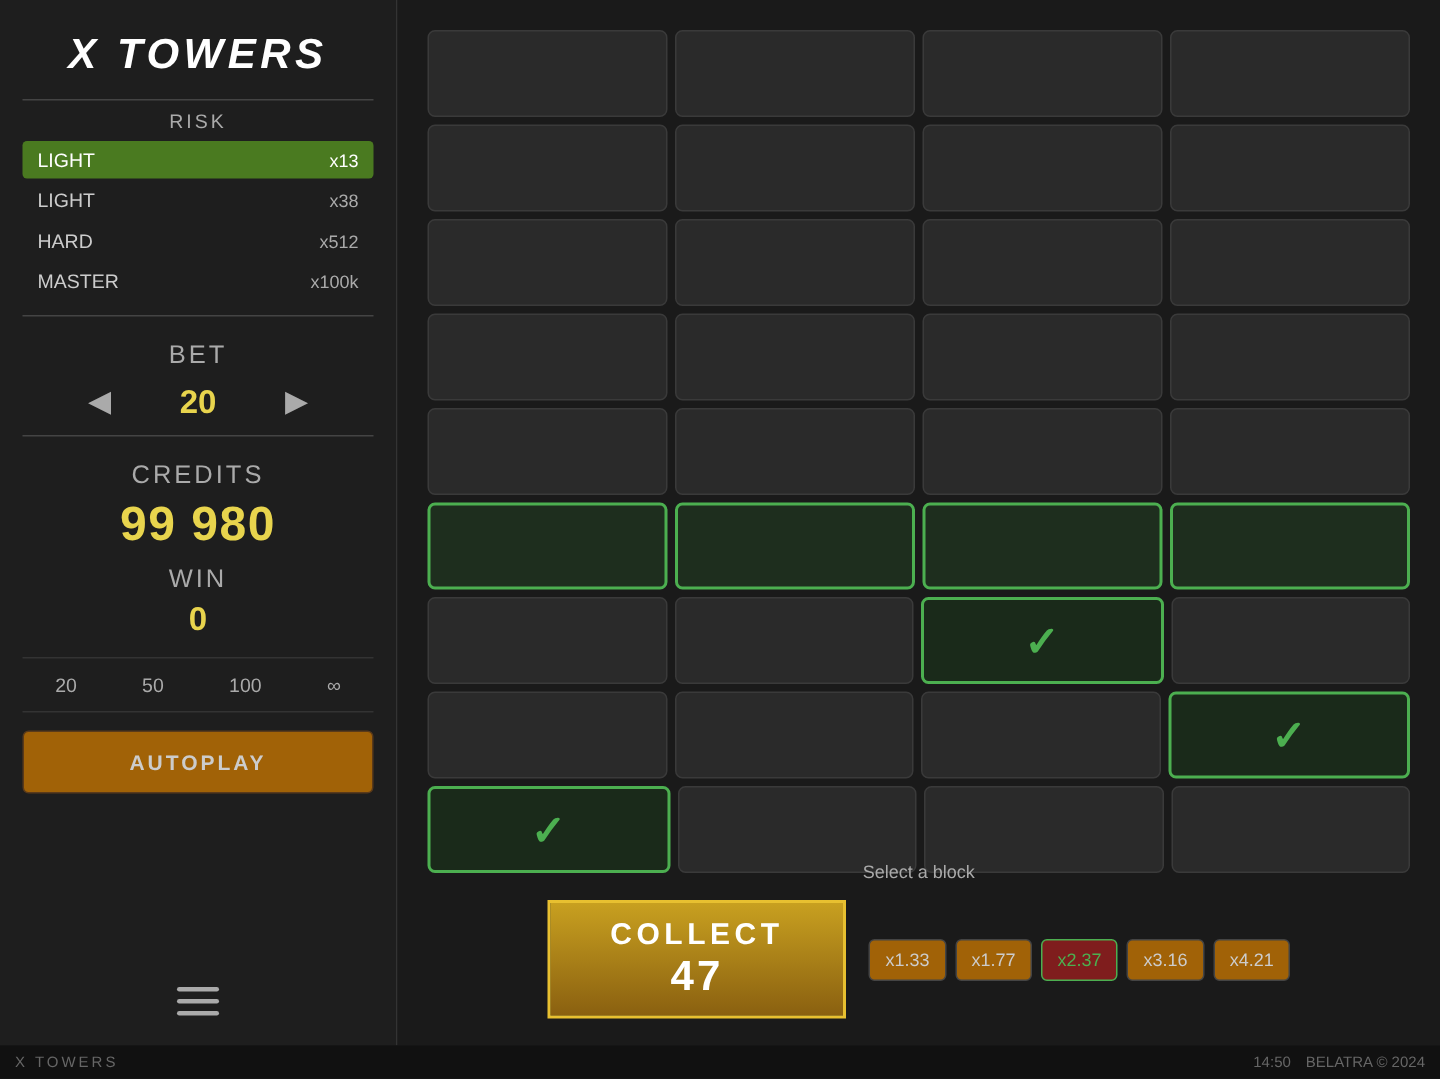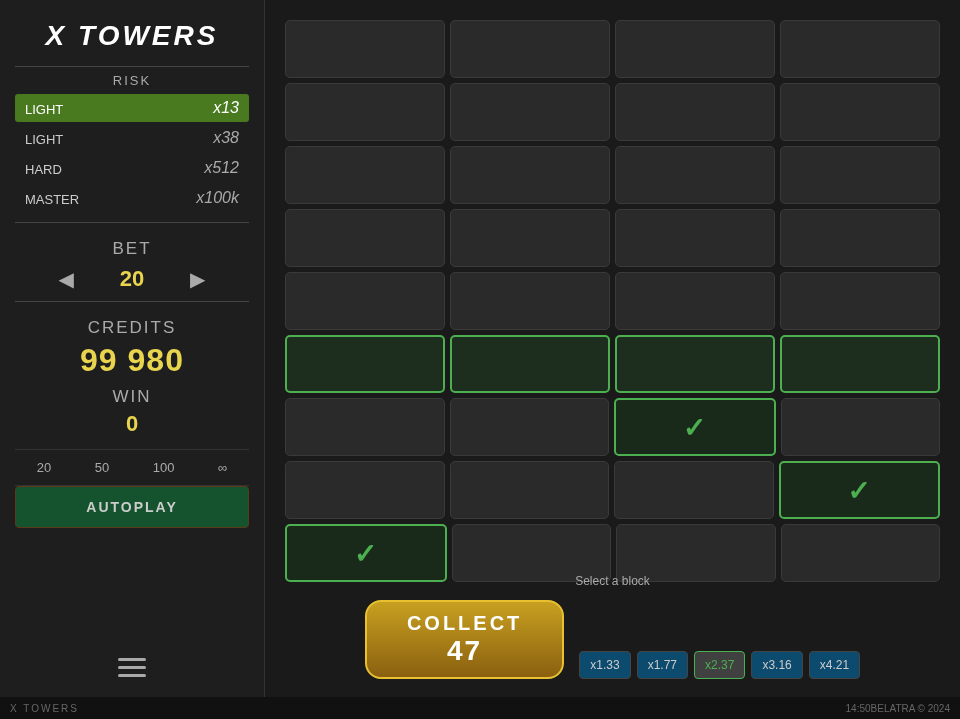--- a/index.html
+++ b/index.html
@@ -71,22 +71,21 @@
       color: #ccc;
     }
 
     .risk-item.active {
       background: #4a7a20;
       color: #fff;
     }
 
     .risk-item .multiplier {
       color: #aaa;
-      font-size: 16px;
-      font-style: italic;
+      font-size: 12px;
     }
 
     .risk-item.active .multiplier {
       color: #fff;
     }
 
     .bet-section {
       margin-top: 10px;
       text-align: center;
     }
@@ -157,22 +156,22 @@
     .bet-preset {
       color: #aaa;
       font-size: 13px;
       cursor: pointer;
       background: none;
       border: none;
       padding: 4px 8px;
     }
 
     .autoplay-btn {
-      margin-top: 0;
-      background: #14532d;
+      margin-top: 12px;
+      background: #a16207;
       border: 1px solid #5a3a1a;
       color: #ccc;
       font-size: 14px;
       letter-spacing: 2px;
       padding: 12px;
       border-radius: 4px;
       cursor: pointer;
       text-align: center;
       font-weight: bold;
     }
@@ -247,21 +246,21 @@
 
     .checkmark {
       color: #4caf50;
       font-size: 28px;
       font-weight: bold;
     }
 
     
     .bottom-bar {
       display: flex;
-      align-items: flex-end;
+      align-items: center;
       justify-content: center;
       padding: 8px 15px;
       background: #1a1a1a;
       gap: 15px;
       position: relative;
     }
 
     .select-block-text {
       color: #aaa;
       font-size: 12px;
@@ -273,21 +272,21 @@
       white-space: nowrap;
     }
 
     .collect-btn {
       background: linear-gradient(180deg, #c8a020, #8a6010);
       border: 2px solid #e8c030;
       color: #fff;
       font-size: 20px;
       font-weight: 900;
       padding: 10px 40px;
-      border-radius: 16px;
+      border-radius: 0;
       cursor: pointer;
       letter-spacing: 2px;
       text-align: center;
       min-width: 160px;
     }
 
     .collect-btn .collect-label {
       display: block;
       font-size: 20px;
       letter-spacing: 3px;
@@ -298,31 +297,31 @@
       font-size: 28px;
       font-weight: 900;
     }
 
     .multiplier-chips {
       display: flex;
       gap: 6px;
     }
 
     .mult-chip {
-      background: #0c4a6e;
+      background: #a16207;
       border: 1px solid #444;
       border-radius: 4px;
       color: #ccc;
       font-size: 12px;
       padding: 6px 10px;
       cursor: pointer;
     }
 
     .mult-chip.active {
-      background: #404040;
+      background: #7f1d1d;
       border-color: #4caf50;
       color: #4caf50;
     }
 
     
     .top-icons {
       position: absolute;
       top: 8px;
       right: 10px;
       display: flex;
@@ -354,20 +353,21 @@
       font-size: 10px;
       color: #666;
     }
 
     .footer-left {
       letter-spacing: 2px;
     }
 
     .footer-right {
       display: flex;
+      gap: 10px;
     }
   </style>
 </head>
 <body>
 
 <div class="top-icons">
   <button class="top-icon-btn">
     <span>⌂</span>
   </button>
   <button class="top-icon-btn">

